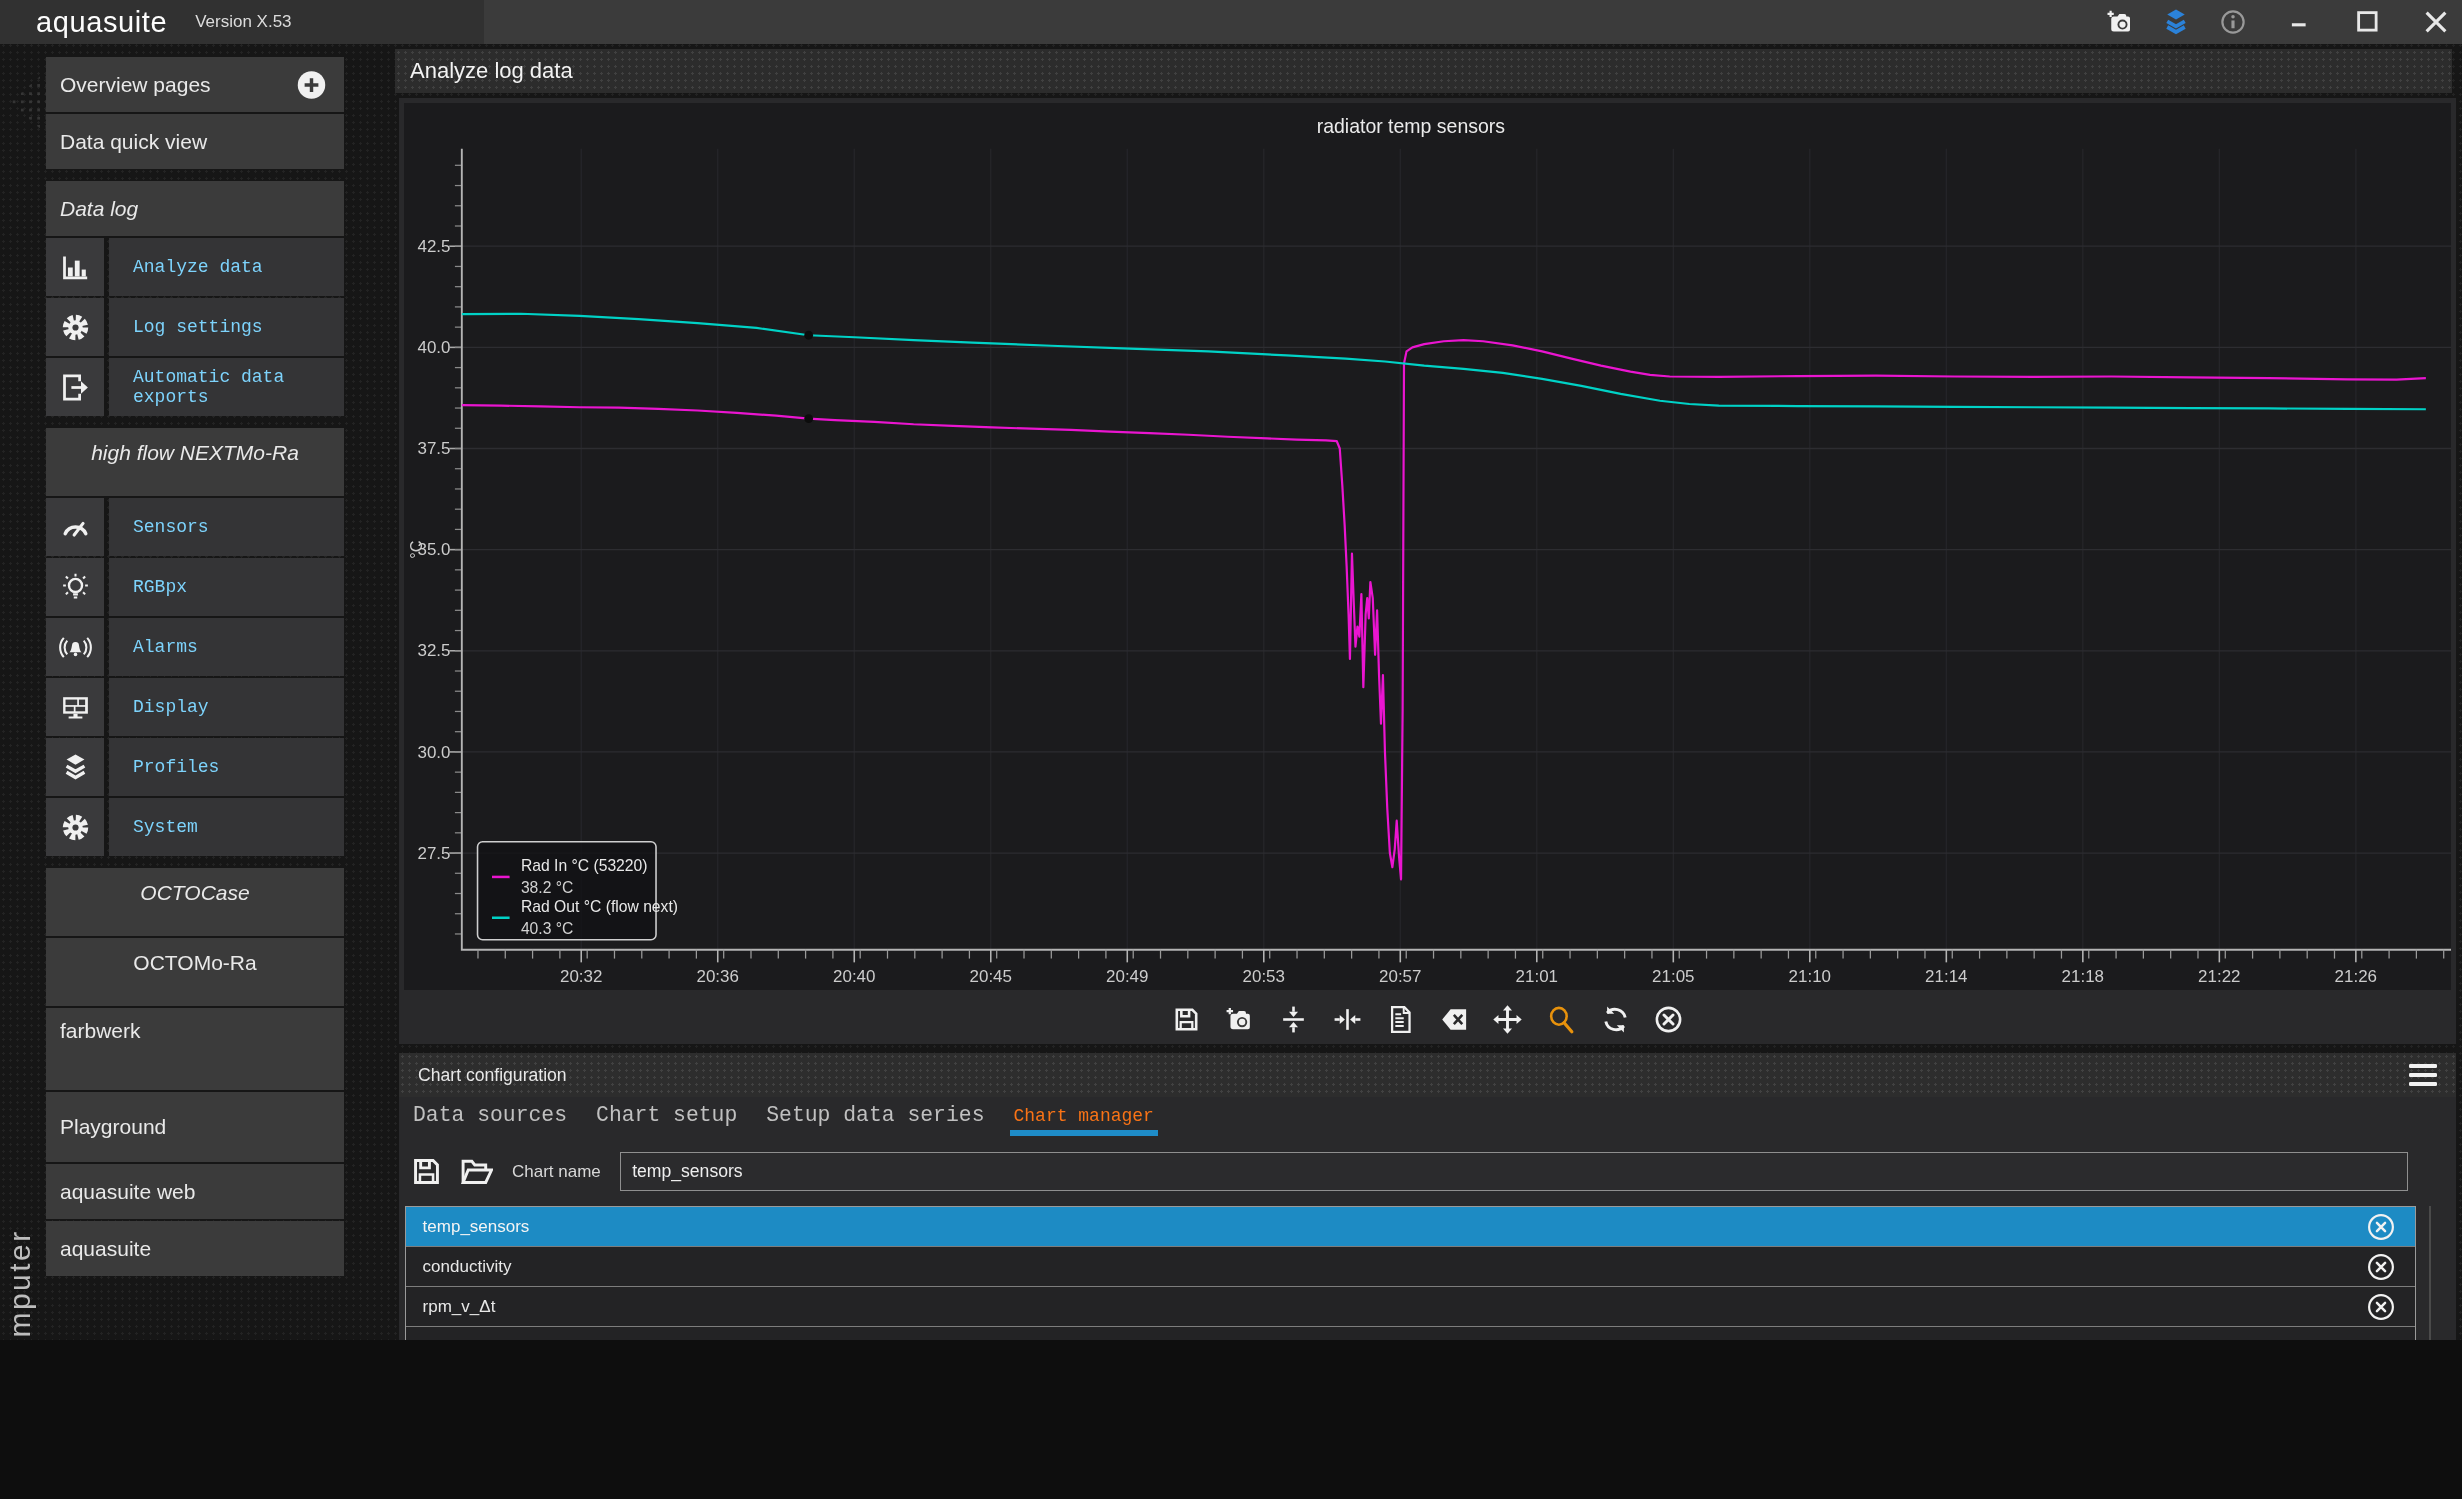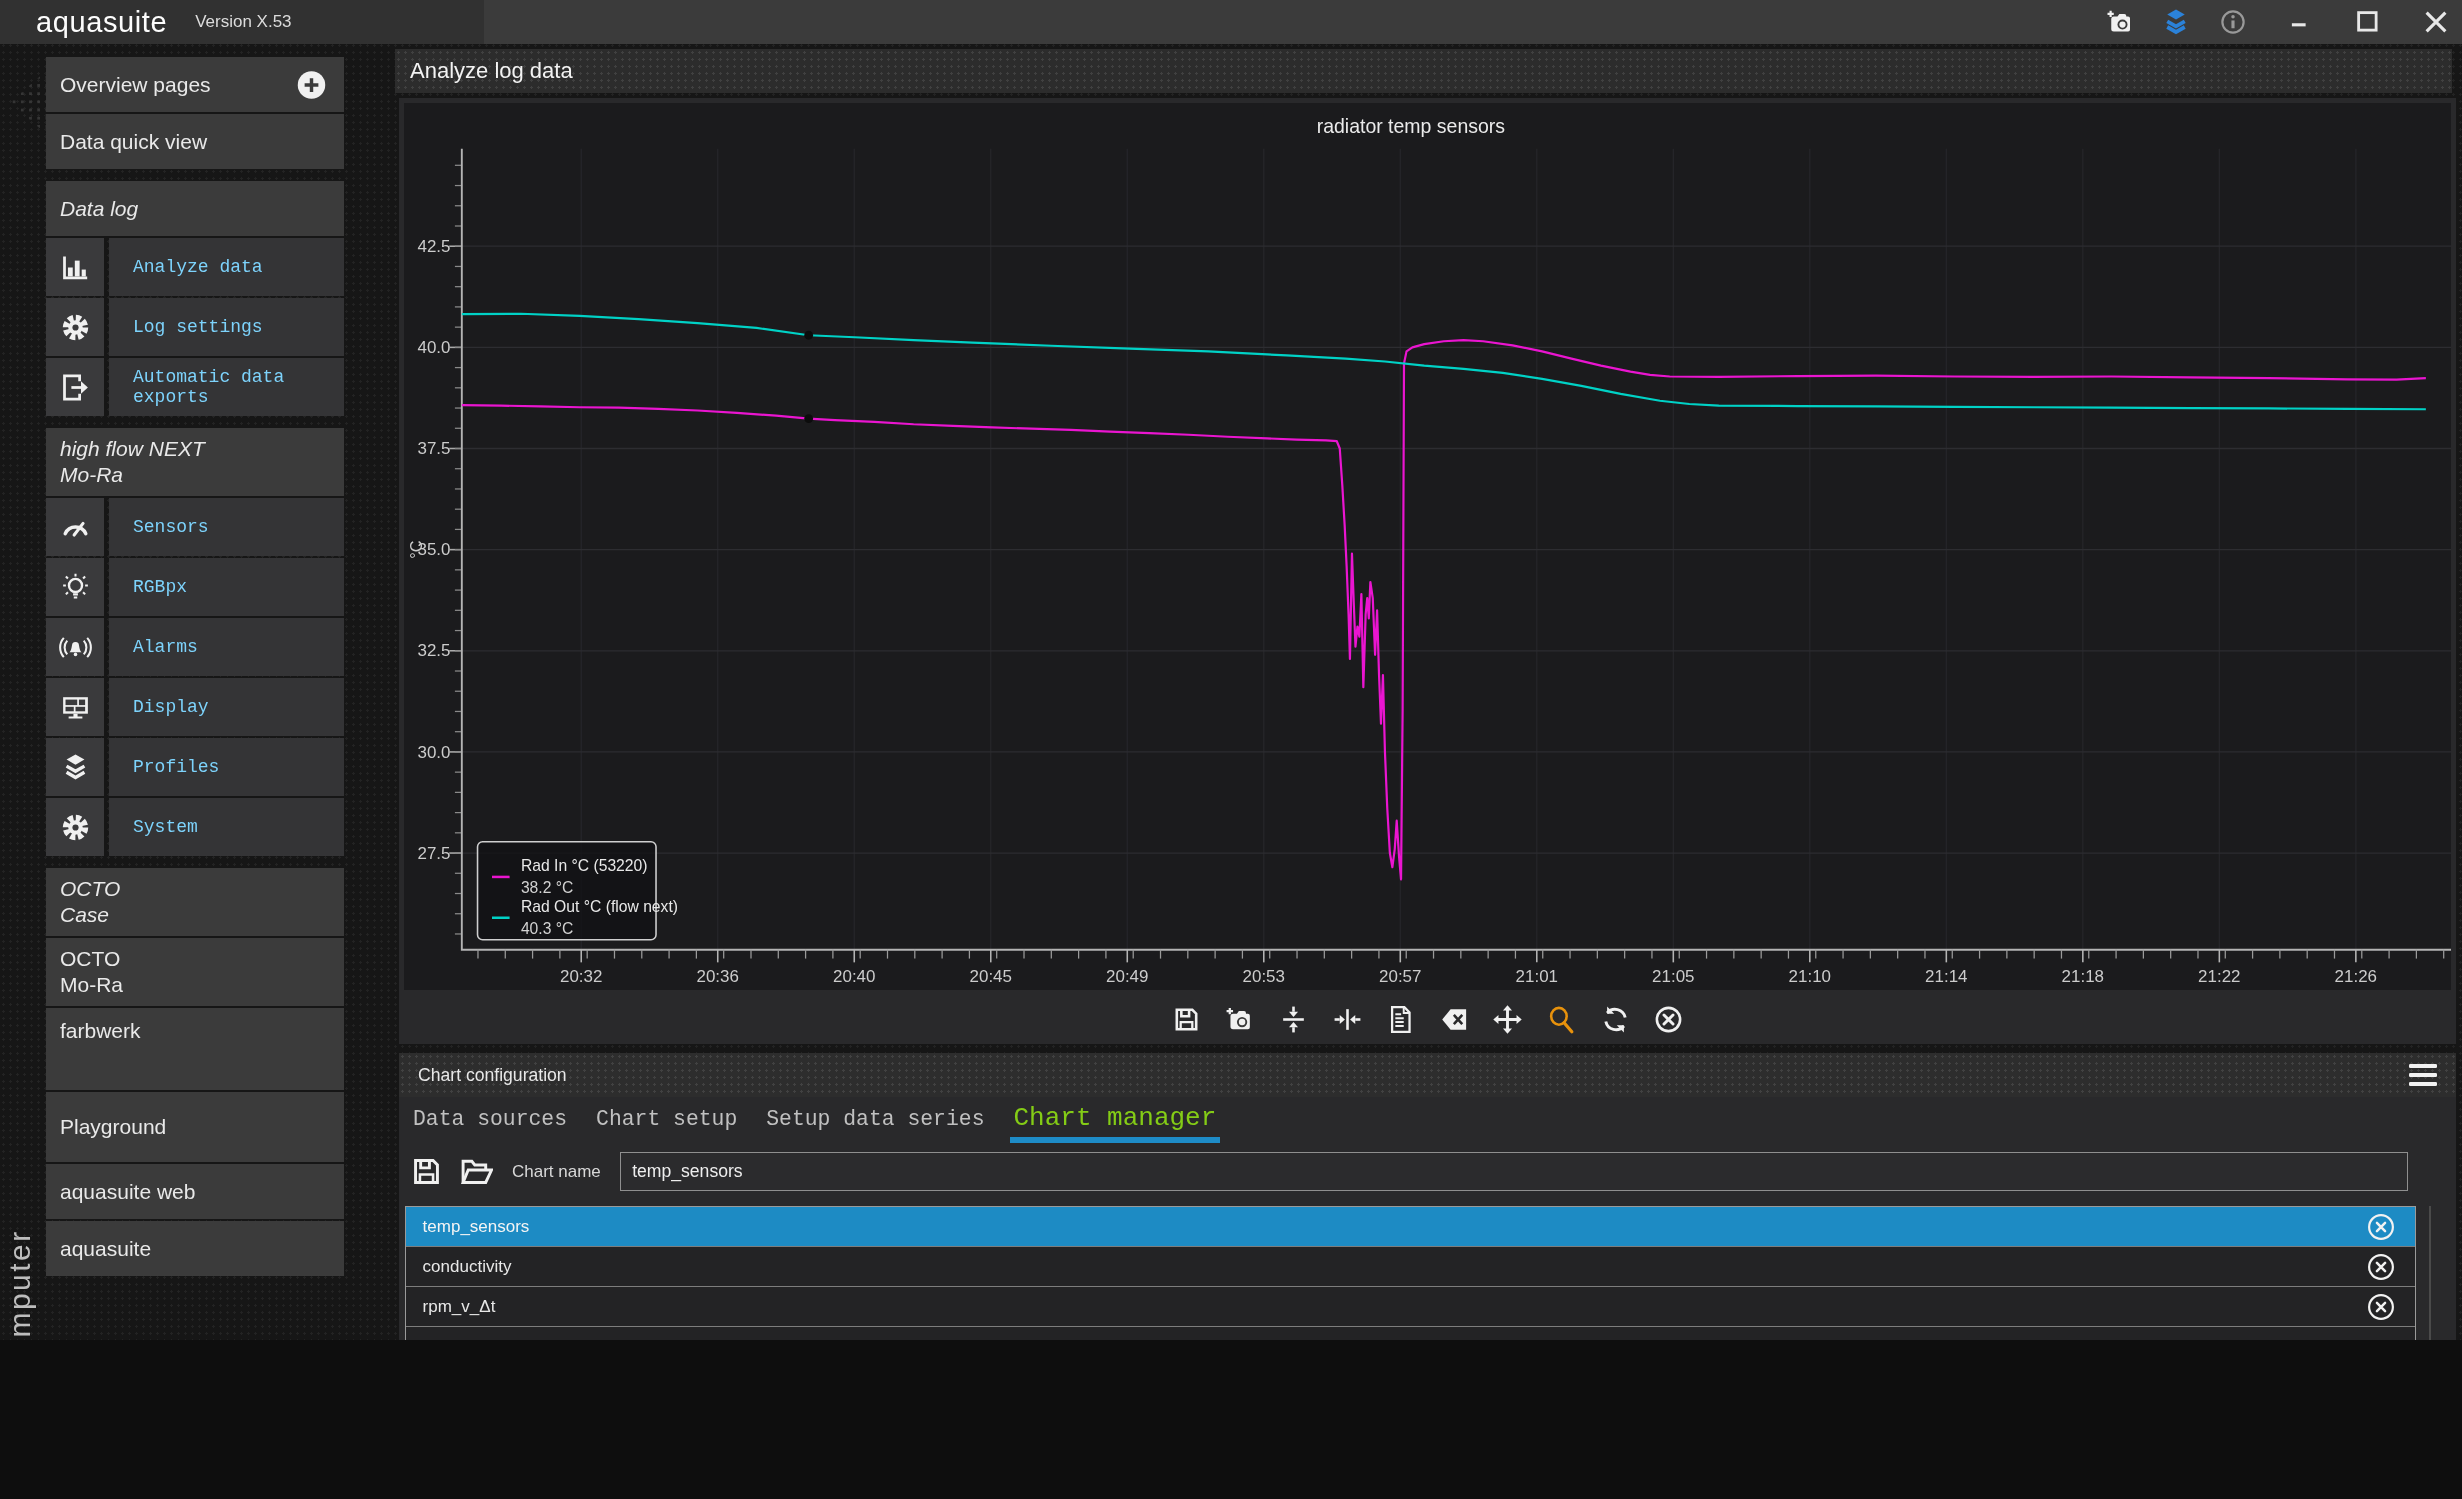--- a/index.html
+++ b/index.html
@@ -17,21 +17,21 @@
   .logo-text{font-size:29px;font-weight:400;letter-spacing:0.6px;color:#fdfdfd;}
   .version{font-size:17px;color:#dcdcdc;}
   .tb-icons{position:absolute;right:11.3px;top:0;height:44px;display:flex;align-items:center;gap:26.4px;}
   .tb-icons .icon{width:30px;height:30px;display:inline-block;}
   .tb-icons .icon svg{width:100%;height:100%;}
   .winctl{margin-left:11.3px;}
   
   .sidebar{position:absolute;left:46px;top:57px;width:298px;display:flex;flex-direction:column;gap:2px;}
   .sb-item{box-sizing:border-box;}
   .sb-head{background:#3b3b3b;height:55px;display:flex;align-items:center;padding:0 14px;font-size:21px;color:#e9e9e9;position:relative;}
-  .sb-head2{background:#3b3b3b;height:68px;display:flex;flex-direction:column;justify-content:center;padding:4px 14px;font-size:21px;color:#e9e9e9;line-height:1.25;}
+  .sb-head2{background:#3b3b3b;height:68px;display:flex;flex-direction:row;justify-content:center;padding:12px 14px;font-size:21px;color:#e9e9e9;line-height:1.25;}
   .sb-xl{height:82px;align-items:flex-start;padding-top:11.3px;}
   .sb-lg{height:70px;}
   .mt{margin-top:10px;font-style:italic;}
   .sb-sub{display:flex;gap:5px;height:58px;}
   .sb-tile{width:58px;background:#3a3a3c;display:flex;align-items:center;justify-content:center;flex:none;}
   .sb-tile svg{width:33px;height:33px;}
   .sb-sublabel{flex:1;background:#343436;display:flex;align-items:center;padding-left:24px;font-size:18px;color:#7dd3fc;font-family:Liberation Mono, monospace;}
   .plus-btn{position:absolute;right:16.3px;top:50%;transform:translateY(-50%);width:33px;height:33px;}
   .plus-btn svg{width:100%;height:100%;}
   .sb-arrows{position:absolute;left:353px;top:1449px;width:19px;height:48px;}
@@ -56,21 +56,21 @@
   .chart-toolbar .tool{width:31px;height:31px;}
   .chart-toolbar .tool svg{width:100%;height:100%;}
   
   .config-panel{position:absolute;left:399px;top:1053px;width:2057px;height:444px;background:#29292b;}
   .config-header{position:absolute;left:0;top:0;width:100%;height:44px;background-color:#2d2d2d;display:flex;align-items:center;justify-content:space-between;padding:0 19px;box-sizing:border-box;}
   .config-title{font-size:17.6px;color:#e8e8e8;}
   .hamburger{width:28px;height:21.4px;display:flex;flex-direction:column;justify-content:space-between;}
   .hamburger div{height:3.8px;background:#f2f2f2;border-radius:1.3px;}
   .tabs{position:absolute;left:14px;top:50px;display:flex;align-items:baseline;gap:29px;font-family:Liberation Mono, monospace;}
   .tab{font-size:21.4px;color:#c0c0c0;position:relative;padding-bottom:8.8px;}
-  .tab.active{font-size:26px;color:#84cc16;}
+  .tab.active{font-size:18px;color:#f97316;}
   .tab.active::after{content:"";position:absolute;left:-3.8px;right:-3.8px;bottom:-1.3px;height:6.3px;background:#1e8cc8;}
   .name-row{position:absolute;left:10px;top:99px;display:flex;align-items:center;gap:14px;width:2030px;}
   .cfgicon{width:35px;height:35px;flex:none;}
   .cfgicon svg{width:100%;height:100%;}
   .name-label{font-size:17px;color:#d8d8d8;white-space:nowrap;margin:0 5px;}
   .name-input{flex:1;height:39px;background:#2b2b2d;border:1.3px solid #8f8f8f;color:#eeeeee;font-size:17.6px;font-family:"Liberation Sans",sans-serif;padding:0 11.3px;box-sizing:border-box;margin-right:31px;}
   .list-box{position:absolute;left:6.3px;top:153px;width:2011px;height:248px;border:1.3px solid #9a9a9a;background:#232325;box-sizing:border-box;}
   .list-row{height:39px;display:flex;align-items:center;padding:0 16.3px;font-size:17px;color:#e8e8e8;border-bottom:1.3px solid #7d7d7d;position:relative;}
   .list-row.selected{background:#1d8bc4;color:#f4f4f4;}
   .row-del{position:absolute;right:19px;top:50%;transform:translateY(-50%);width:30px;height:30px;}

